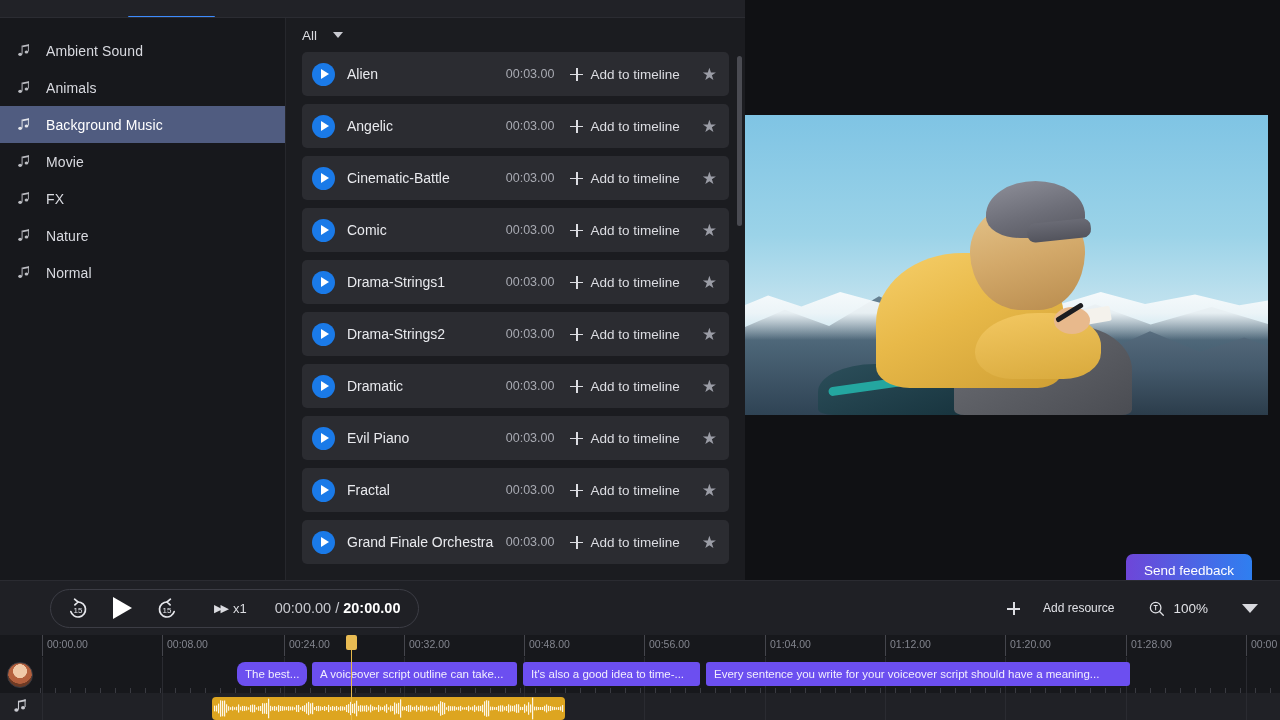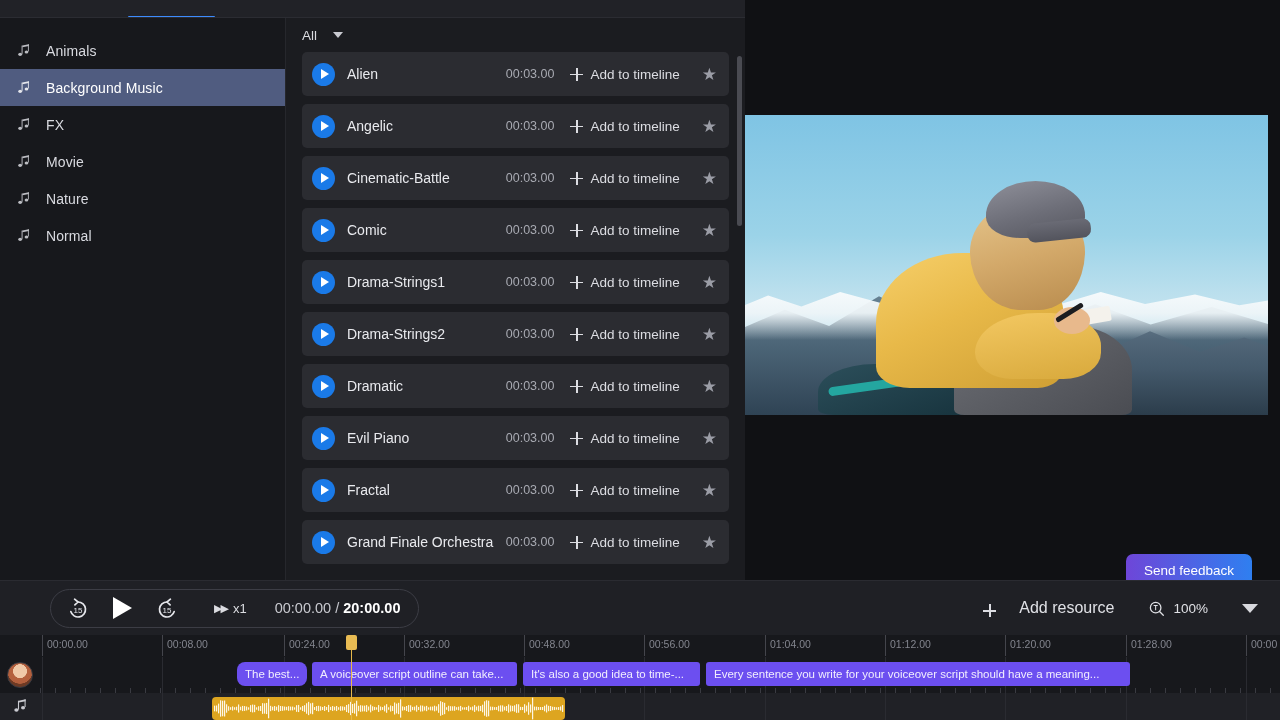--- a/index.html
+++ b/index.html
@@ -238,21 +238,21 @@
     width: 0; height: 0; margin: 0 22px;
     border-top: 11px solid transparent; border-bottom: 11px solid transparent;
     border-left: 19px solid #ffffff; cursor: pointer;
   }
   .speed { display: inline-flex; align-items: center; gap: 6px; margin-left: 34px; color: #dbdce1; font-size: 13px; cursor: pointer; }
   .ffglyph { letter-spacing: -2px; font-size: 11px; }
   .time { margin-left: 28px; font-size: 14.5px; color: #c8c9cf; white-space: nowrap; }
   .time b { color: #fff; font-weight: 700; }
   .time .sep { color: #c8c9cf; }
   .spacer { flex: 1; }
-  .add-res { display: inline-flex; align-items: flex-end; gap: 23px; font-size: 16px; color: #e0e1e6; cursor: pointer; }
+  .add-res { display: inline-flex; align-items: flex-end; gap: 23px; font-size: 12px; color: #e0e1e6; cursor: pointer; }
   .zoomgrp { display: inline-flex; align-items: center; gap: 8px; margin-left: 34px; font-size: 13.5px; color: #e0e1e6; cursor: pointer; }
   .zoomgrp .zi { width: 17px; height: 17px; }
   .chev-down {
     margin-left: 34px; margin-right: 22px;
     width: 0; height: 0;
     border-left: 8px solid transparent; border-right: 8px solid transparent;
     border-top: 9px solid #d8d9de; cursor: pointer;
   }
 
   
@@ -312,20 +312,30 @@
           <div class="tab">Non-Verbal</div>
           <div class="tab active">Sound Effects</div>
           <div class="tab">Production</div>
           <div class="tab">Upload</div>
         </div>
     </div>
 
     <div class="browser-body">
 
       <div class="cat-list" id="cat-list">
+          <div class="cat">
+            <span class="note"><svg viewBox="0 0 20 20" width="16" height="16" fill="currentColor">
+                <path d="M8 3.2 16 1.6v2.2L8 5.4z"></path>
+                <rect x="7" y="3.2" width="1.2" height="10.4"></rect>
+                <rect x="14.9" y="1.6" width="1.1" height="9"></rect>
+                <ellipse cx="5.2" cy="14.1" rx="2.4" ry="2"></ellipse>
+                <ellipse cx="13.1" cy="11.3" rx="2.3" ry="1.9"></ellipse>
+              </svg></span>
+            <span class="cat-label">Ambient Sound</span>
+          </div>
           <div class="cat">
             <span class="note"><svg viewBox="0 0 20 20" width="16" height="16" fill="currentColor">
                 <path d="M8 3.2 16 1.6v2.2L8 5.4z"></path>
                 <rect x="7" y="3.2" width="1.2" height="10.4"></rect>
                 <rect x="14.9" y="1.6" width="1.1" height="9"></rect>
                 <ellipse cx="5.2" cy="14.1" rx="2.4" ry="2"></ellipse>
                 <ellipse cx="13.1" cy="11.3" rx="2.3" ry="1.9"></ellipse>
               </svg></span>
             <span class="cat-label">Animals</span>
           </div>
@@ -340,31 +350,31 @@
             <span class="cat-label">Background Music</span>
           </div>
           <div class="cat">
             <span class="note"><svg viewBox="0 0 20 20" width="16" height="16" fill="currentColor">
                 <path d="M8 3.2 16 1.6v2.2L8 5.4z"></path>
                 <rect x="7" y="3.2" width="1.2" height="10.4"></rect>
                 <rect x="14.9" y="1.6" width="1.1" height="9"></rect>
                 <ellipse cx="5.2" cy="14.1" rx="2.4" ry="2"></ellipse>
                 <ellipse cx="13.1" cy="11.3" rx="2.3" ry="1.9"></ellipse>
               </svg></span>
-            <span class="cat-label">FX</span>
+            <span class="cat-label">Movie</span>
           </div>
           <div class="cat">
             <span class="note"><svg viewBox="0 0 20 20" width="16" height="16" fill="currentColor">
                 <path d="M8 3.2 16 1.6v2.2L8 5.4z"></path>
                 <rect x="7" y="3.2" width="1.2" height="10.4"></rect>
                 <rect x="14.9" y="1.6" width="1.1" height="9"></rect>
                 <ellipse cx="5.2" cy="14.1" rx="2.4" ry="2"></ellipse>
                 <ellipse cx="13.1" cy="11.3" rx="2.3" ry="1.9"></ellipse>
               </svg></span>
-            <span class="cat-label">Movie</span>
+            <span class="cat-label">FX</span>
           </div>
           <div class="cat">
             <span class="note"><svg viewBox="0 0 20 20" width="16" height="16" fill="currentColor">
                 <path d="M8 3.2 16 1.6v2.2L8 5.4z"></path>
                 <rect x="7" y="3.2" width="1.2" height="10.4"></rect>
                 <rect x="14.9" y="1.6" width="1.1" height="9"></rect>
                 <ellipse cx="5.2" cy="14.1" rx="2.4" ry="2"></ellipse>
                 <ellipse cx="13.1" cy="11.3" rx="2.3" ry="1.9"></ellipse>
               </svg></span>
             <span class="cat-label">Nature</span>

